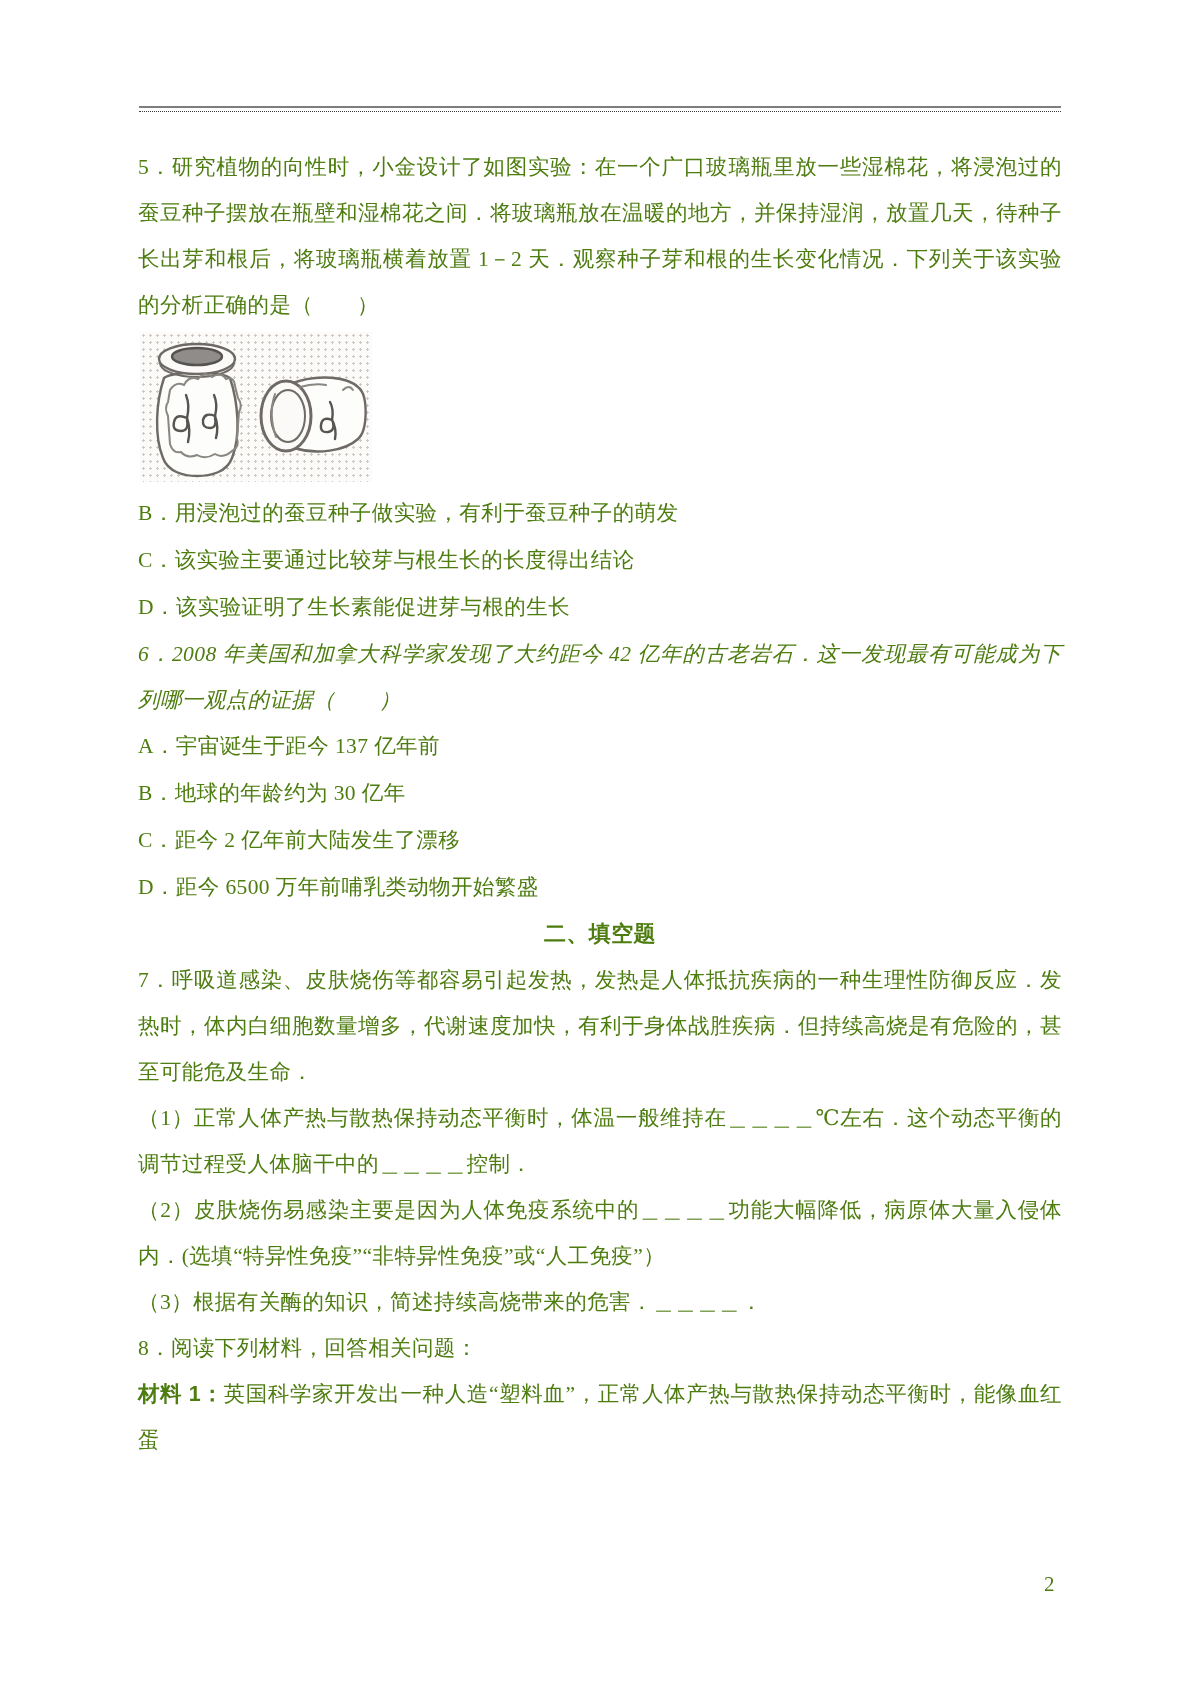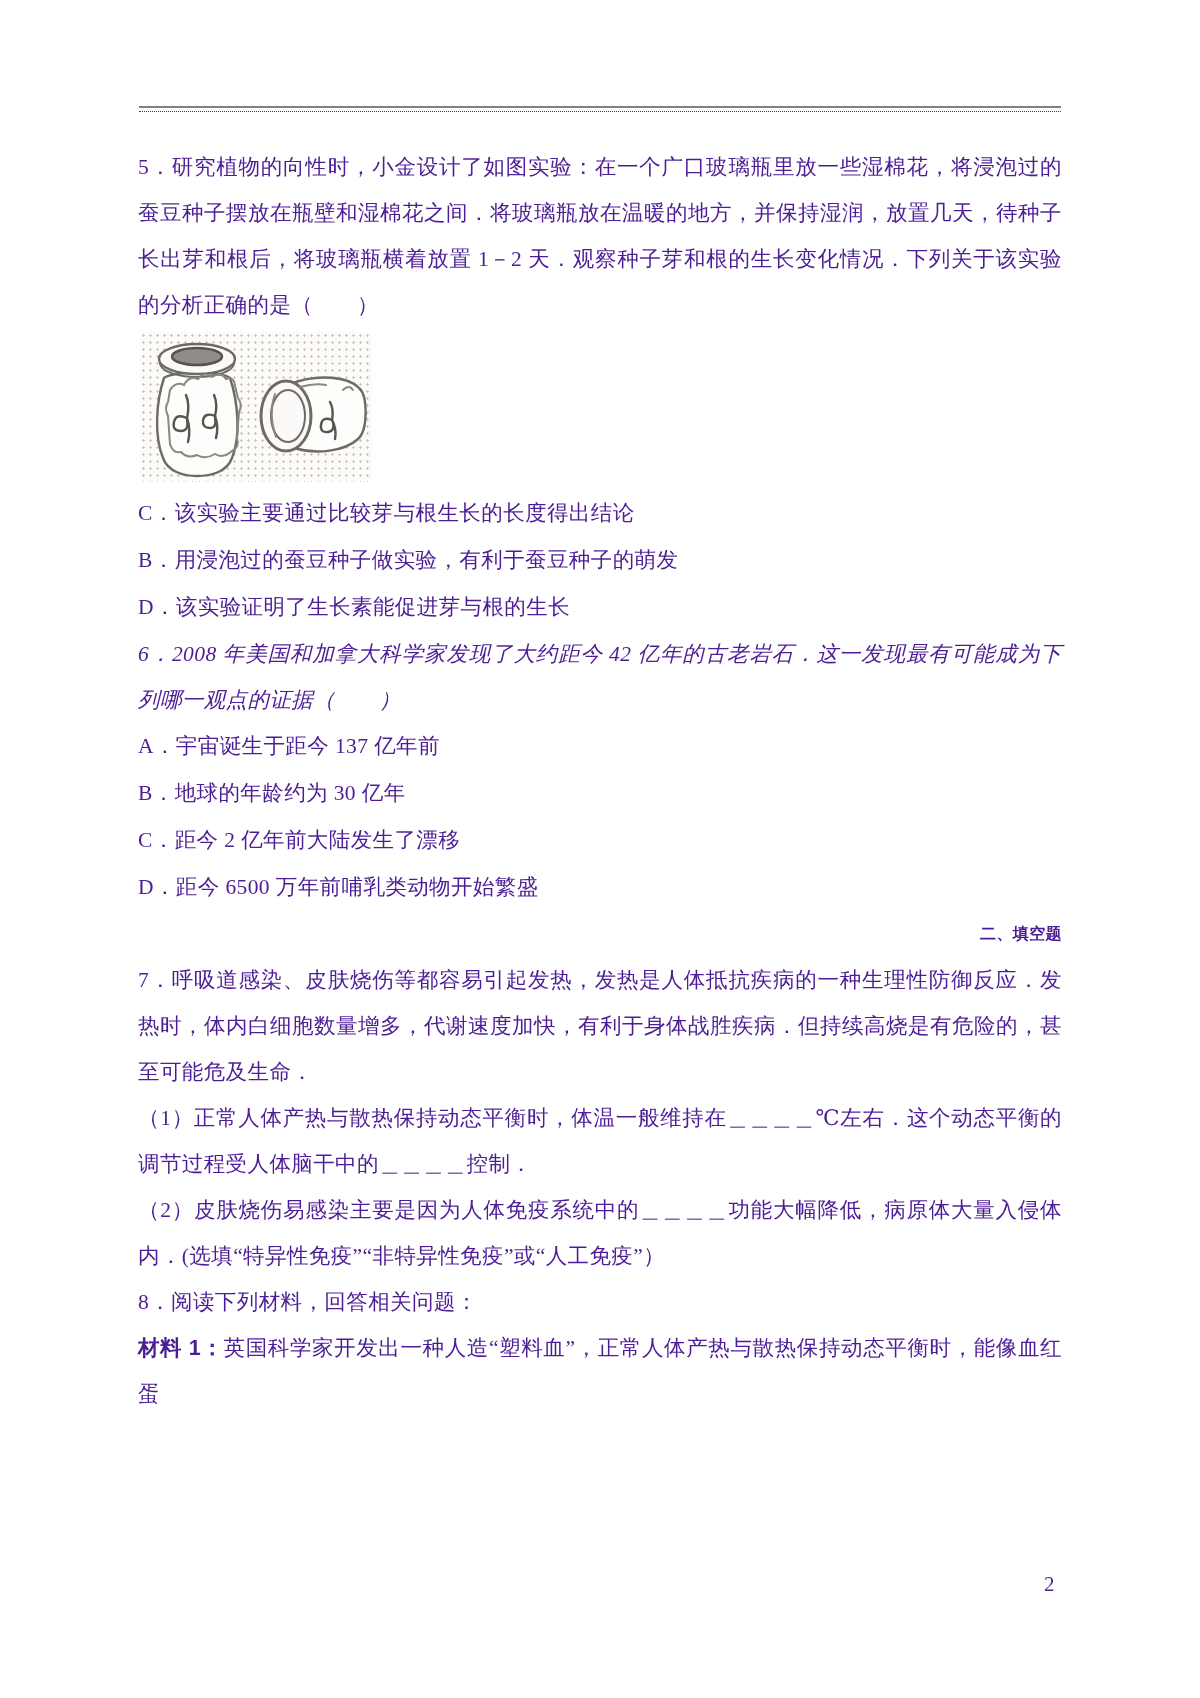--- a/index.html
+++ b/index.html
@@ -3,21 +3,21 @@
 <meta charset="utf-8">
 <style>
   html, body { margin:0; padding:0; background:#ffffff; }
   .page {
     position:relative;
     width:1200px;
     height:1698px;
     background:#ffffff;
     overflow:hidden;
     font-family:"Liberation Serif","DejaVu Serif",serif;
-    color:#4c1d95;
+    color:#4d7c0f;
   }
   .header-rule {
     position:absolute;
     left:139px;
     top:106px;
     width:922px;
     height:3px;
     border-top:2px solid #7e7e7e;
     border-bottom:1px dotted #3d3d3d;
   }
@@ -39,25 +39,25 @@
     height:150px;
     margin:4px 0 8px 2px;
     background-color:#fcfbf9;
     background-image: radial-gradient(circle, #ccc8c2 1px, rgba(0,0,0,0) 1.2px);
     background-size:7px 7px;
   }
   .figure svg { display:block; }
   .section-title {
     font-family:"Liberation Sans","DejaVu Sans",sans-serif;
     font-weight:bold;
-    font-size:16px;
+    font-size:22px;
     line-height:46px;
     margin-top:40px;
     margin-bottom:0;
-    text-align:right;
+    text-align:center;
   }
   .sub-part { margin-top:2px; }
   .material-line { margin-top:2px; }
   .material-label {
     font-family:"Liberation Sans","DejaVu Sans",sans-serif;
     font-weight:bold;
   }
   .page-number {
     position:absolute;
     left:1044px;
@@ -104,40 +104,41 @@
             <path d="M192,88 q2,-11 -2,-18" stroke="#575451"></path>
             <path d="M192,88 q-10,-4 -11,5 q-1,8 7,7 q7,-1 5,-10" stroke="#575451"></path>
             <path d="M192,88 q5,9 3,19" stroke="#575451"></path>
             <path d="M203,58 q6,-6 10,0" stroke="#8a8680" stroke-width="2"></path>
           </g>
         </g>
       </svg>
     </div>
 
     <div class="options">
+      <div class="option-row">B．用浸泡过的蚕豆种子做实验，有利于蚕豆种子的萌发</div>
       <div class="option-row">C．该实验主要通过比较芽与根生长的长度得出结论</div>
-      <div class="option-row">B．用浸泡过的蚕豆种子做实验，有利于蚕豆种子的萌发</div>
       <div class="option-row">D．该实验证明了生长素能促进芽与根的生长</div>
     </div>
 
     <p class="q6-block">6．2008 年美国和加拿大科学家发现了大约距今 42 亿年的古老岩石．这一发现最有可能成为下列哪一观点的证据（　　）</p>
 
     <div class="options">
       <div class="option-row">A．宇宙诞生于距今 137 亿年前</div>
       <div class="option-row">B．地球的年龄约为 30 亿年</div>
       <div class="option-row">C．距今 2 亿年前大陆发生了漂移</div>
       <div class="option-row">D．距今 6500 万年前哺乳类动物开始繁盛</div>
     </div>
 
     <p class="section-title">二、填空题</p>
 
     <p>7．呼吸道感染、皮肤烧伤等都容易引起发热，发热是人体抵抗疾病的一种生理性防御反应．发热时，体内白细胞数量增多，代谢速度加快，有利于身体战胜疾病．但持续高烧是有危险的，甚至可能危及生命．</p>
 
     <p class="sub-part">（1）正常人体产热与散热保持动态平衡时，体温一般维持在＿＿＿＿℃左右．这个动态平衡的调节过程受人体脑干中的＿＿＿＿控制．</p>
     <p class="sub-part">（2）皮肤烧伤易感染主要是因为人体免疫系统中的＿＿＿＿功能大幅降低，病原体大量入侵体内．(选填“特异性免疫”“非特异性免疫”或“人工免疫”）</p>
+    <p class="sub-part">（3）根据有关酶的知识，简述持续高烧带来的危害．＿＿＿＿．</p>
 
     <p class="sub-part">8．阅读下列材料，回答相关问题：</p>
 
     <p class="material-line"><span class="material-label">材料 1：</span><span>英国科学家开发出一种人造“塑料血”，正常人体产热与散热保持动态平衡时，能像血红蛋</span></p>
 
   </div>
 
   <div class="page-number">2</div>
 
 </div>

